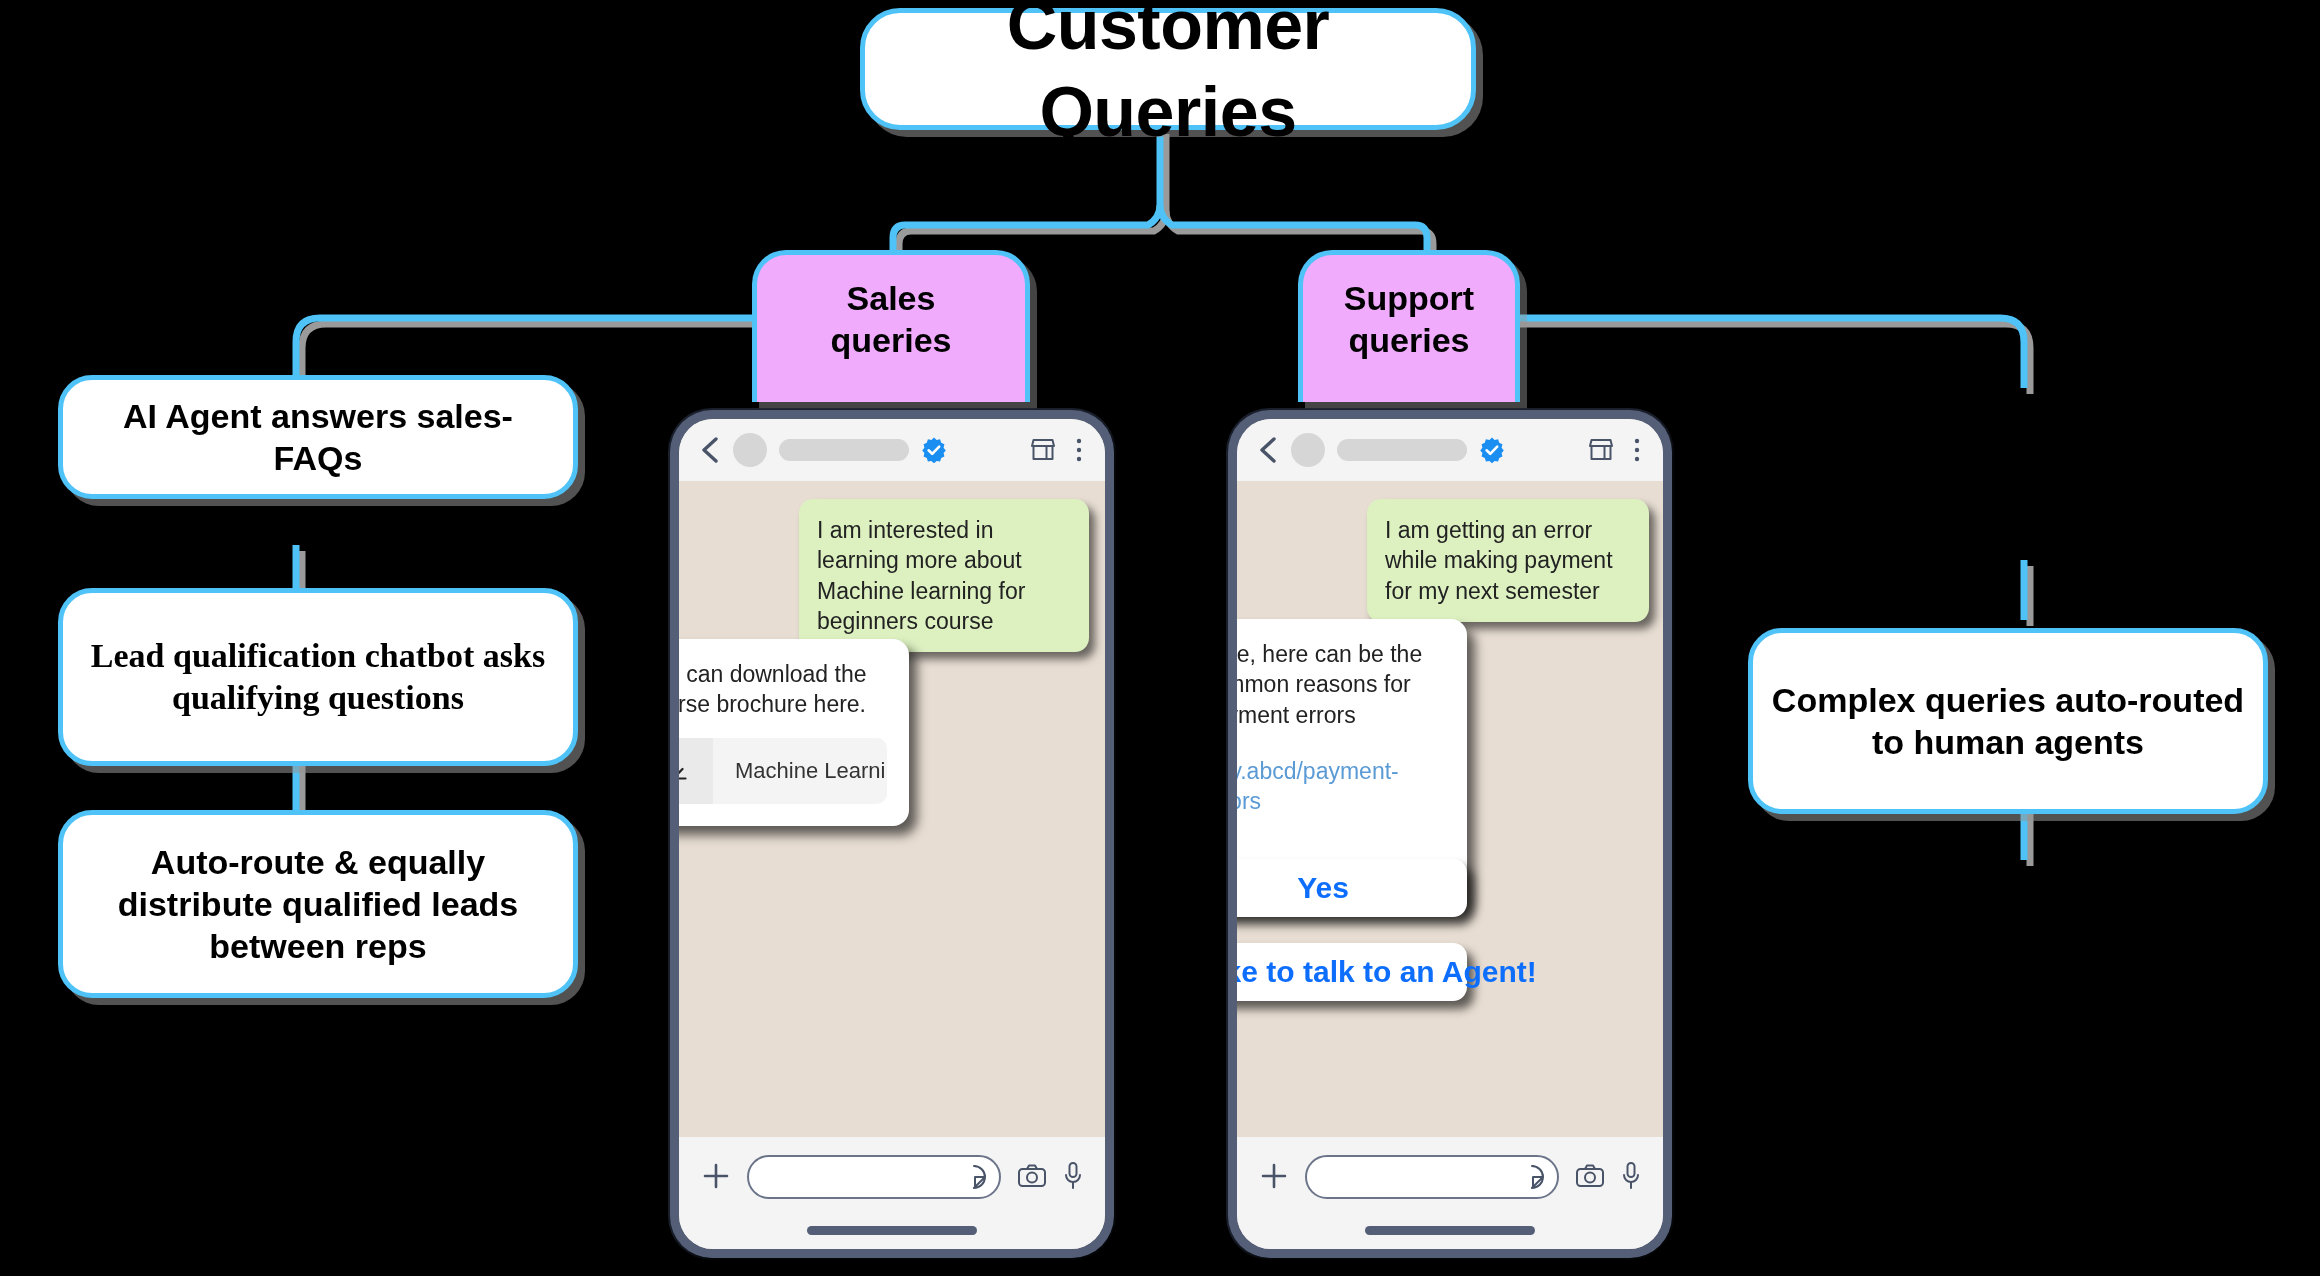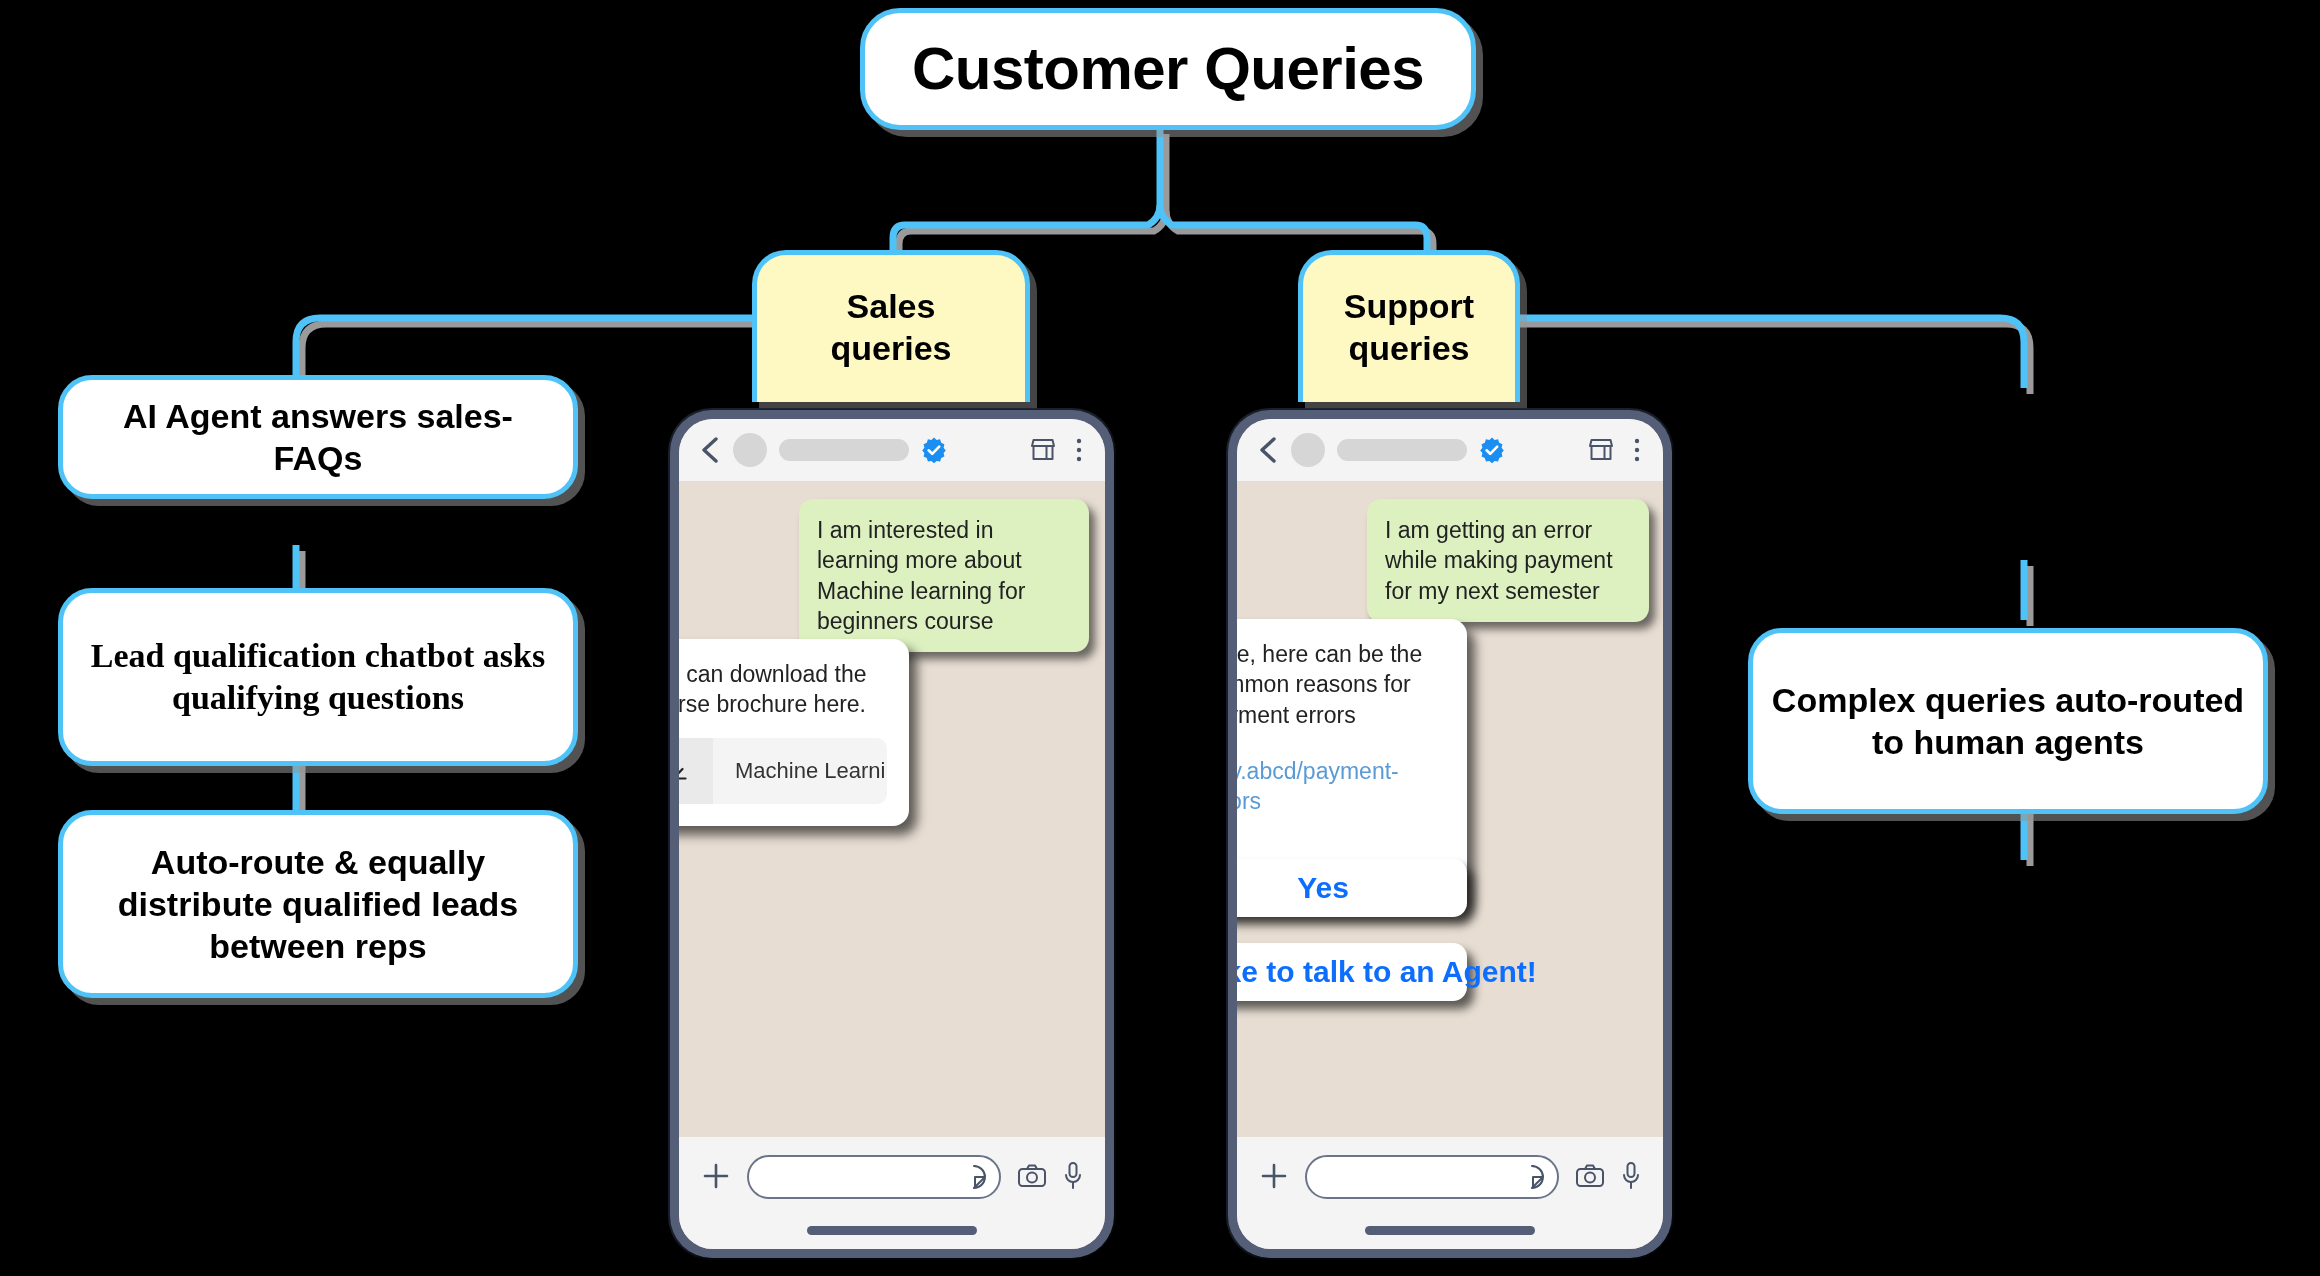--- a/index.html
+++ b/index.html
@@ -41,32 +41,32 @@
     text-align: center;
     color: #000000;
     font-weight: 700;
     line-height: 1.24;
     z-index: 4;
     box-shadow: 7px 7px 0 rgba(150,150,150,0.55);
     padding: 8px 18px;
   }
 
   .fbox.title {
-    font-size: 60px;
+    font-size: 70px;
     letter-spacing: -0.5px;
     border-radius: 40px;
   }
 
   .fbox.branch {
-    background: #fef9c3;
+    background: #f0abfc;
     font-size: 34px;
     border-radius: 34px 34px 0 0;
     border-bottom: none;
     align-items: flex-start;
-    padding-top: 30px;
+    padding-top: 22px;
     box-shadow: 7px 7px 0 rgba(150,150,150,0.45);
     z-index: 3;
   }
 
   .fbox.leaf { font-size: 34px; }
 
   
   .phone {
     position: absolute;
     background: #545e77;

